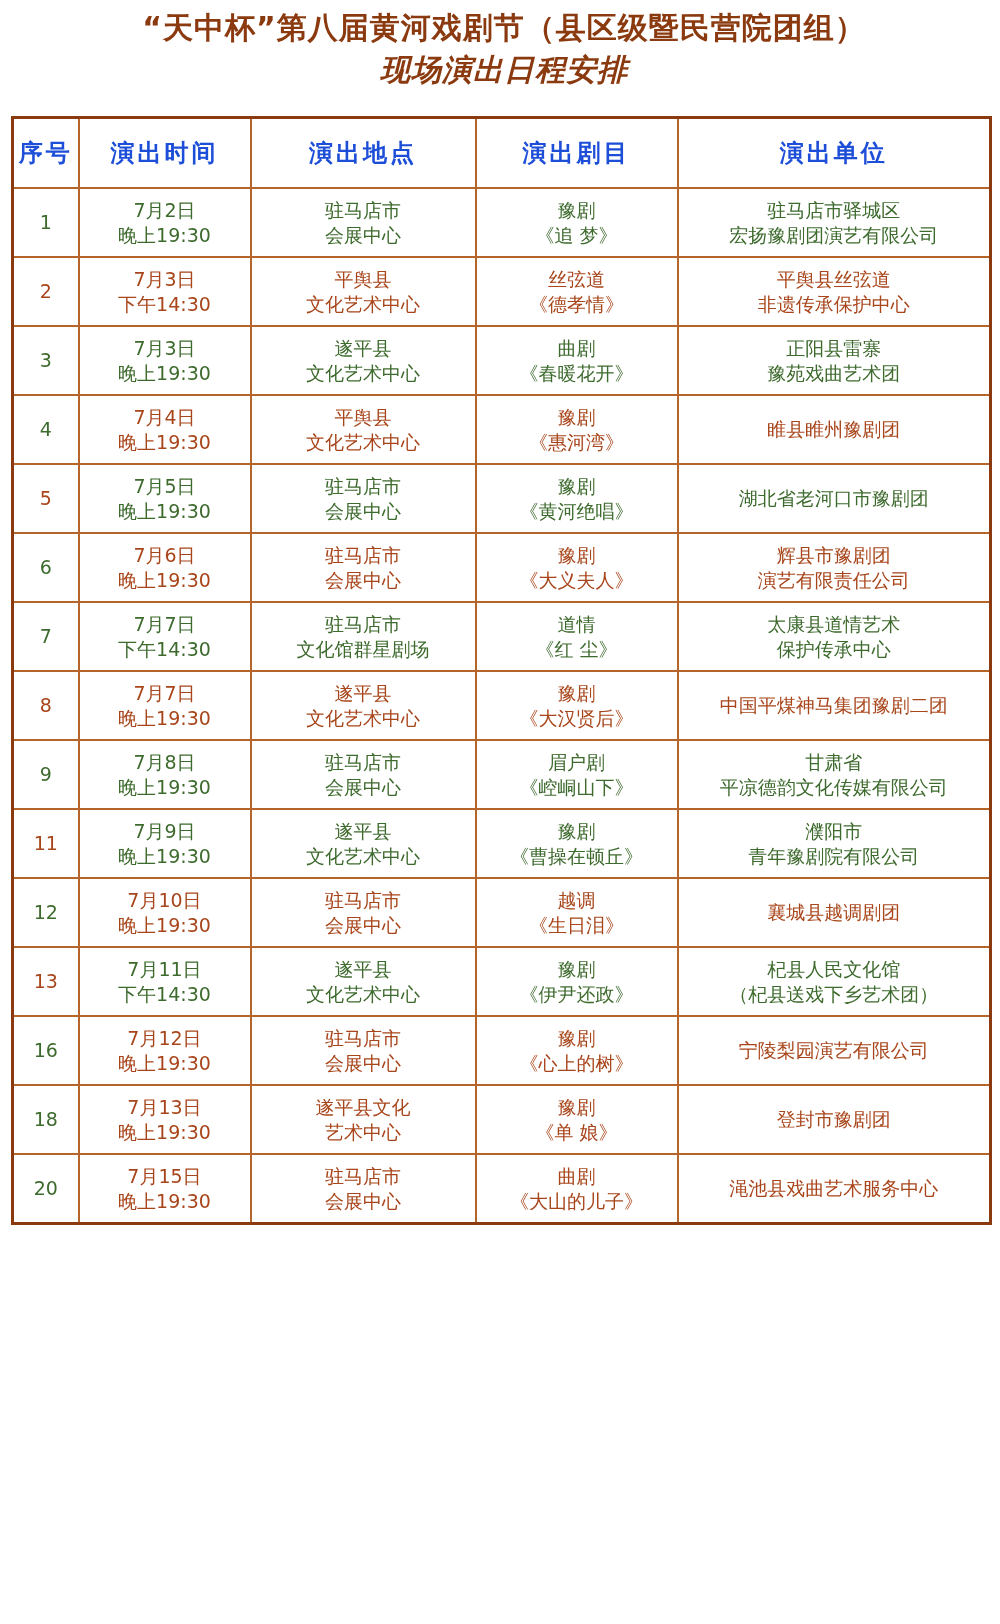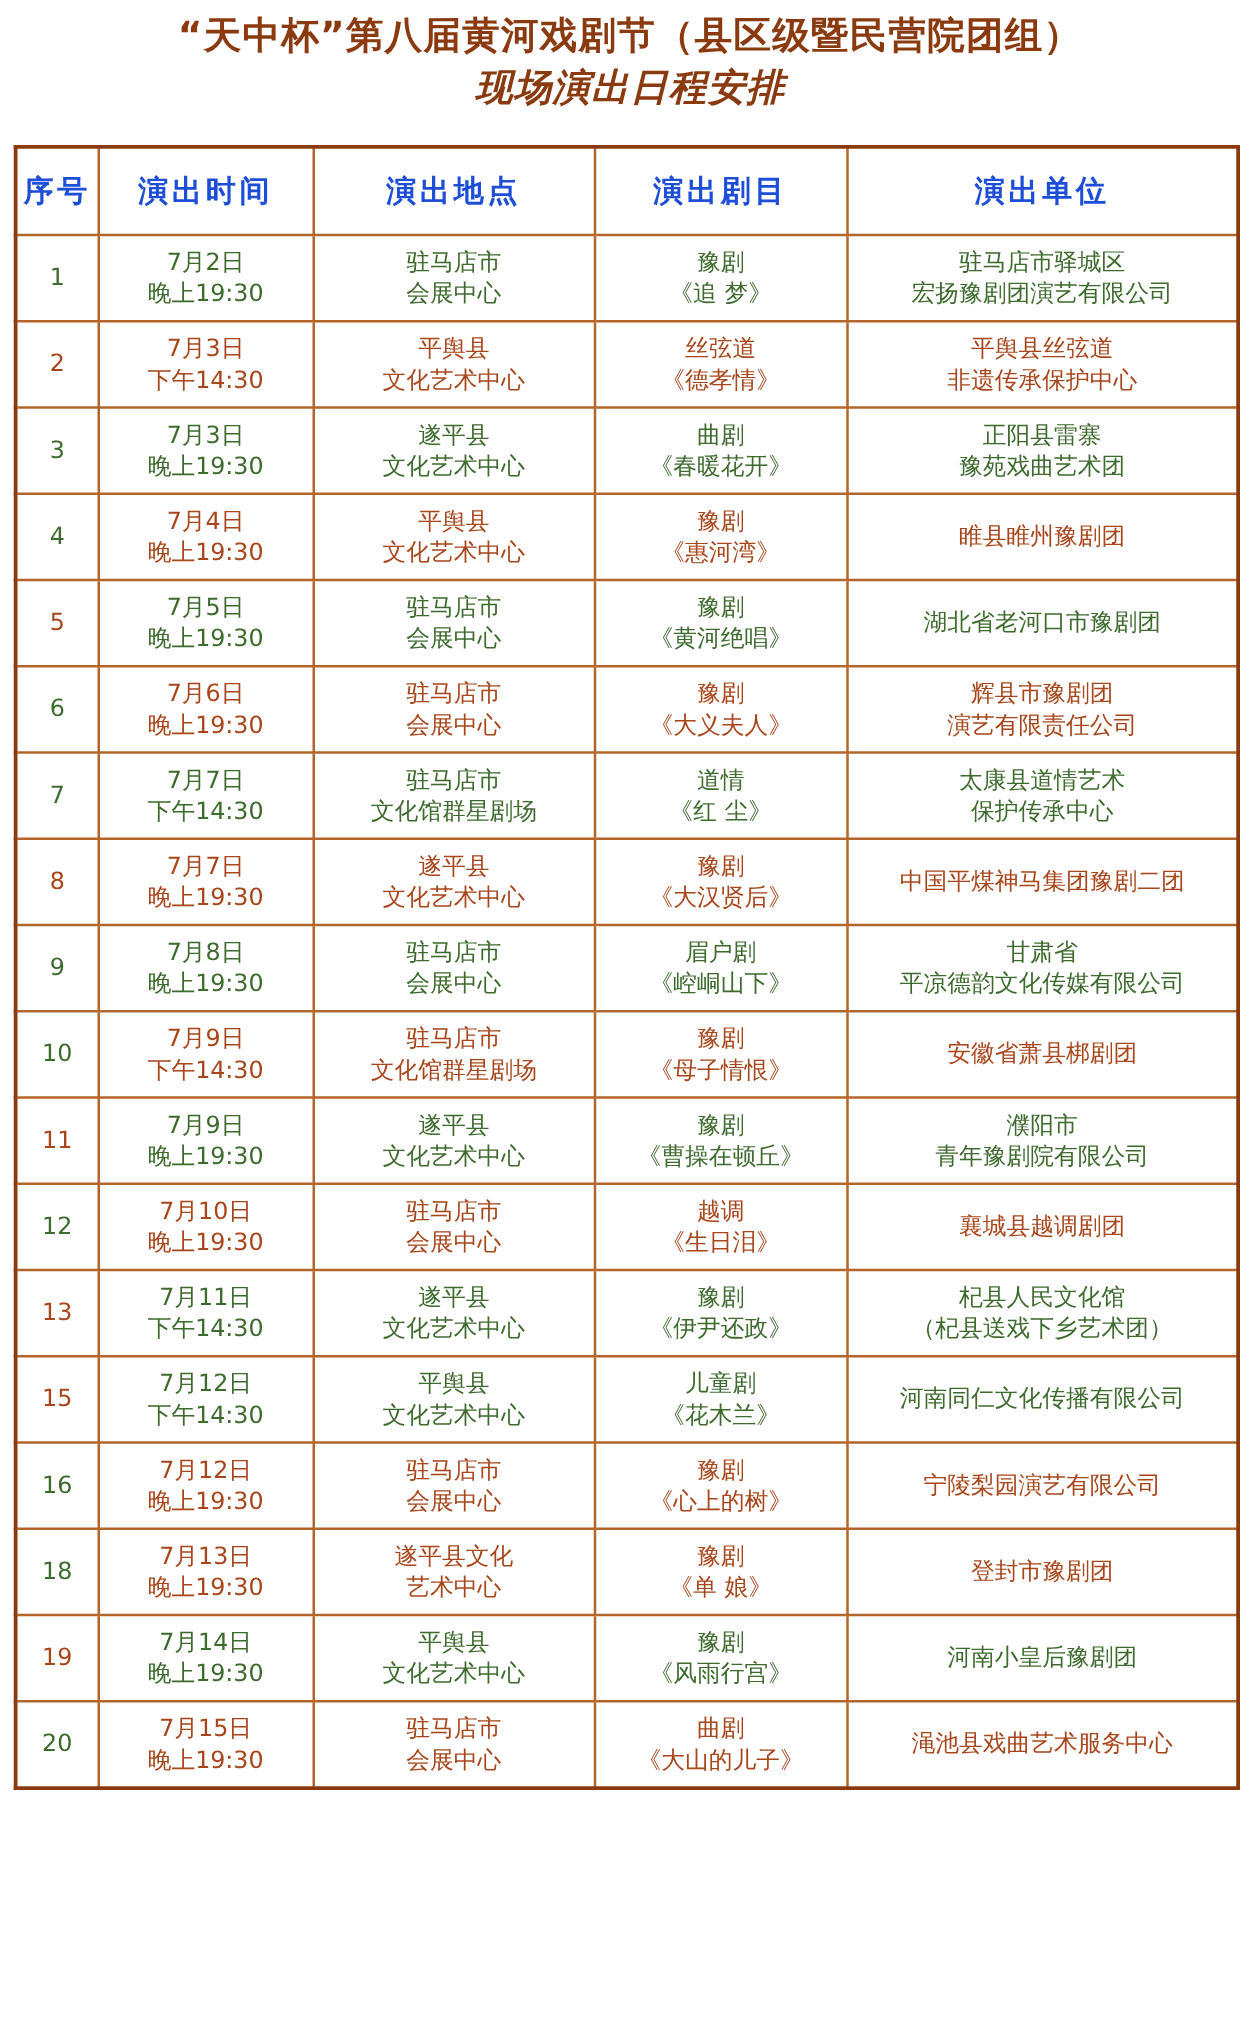--- a/index.html
+++ b/index.html
@@ -226,40 +226,20 @@
         <td class="green">
           <span class="line">眉户剧</span>
           <span class="line">《崆峒山下》</span>
         </td>
         <td class="green">
           <span class="line">甘肃省</span>
           <span class="line">平凉德韵文化传媒有限公司</span>
         </td>
       </tr>
       <tr>
-        <td class="num green">
-          <span class="line">10</span>
-        </td>
-        <td class="brown">
-          <span class="line">7月9日</span>
-          <span class="line">下午14:30</span>
-        </td>
-        <td class="brown">
-          <span class="line">驻马店市</span>
-          <span class="line">文化馆群星剧场</span>
-        </td>
-        <td class="brown">
-          <span class="line">豫剧</span>
-          <span class="line">《母子情恨》</span>
-        </td>
-        <td class="brown">
-          <span class="line">安徽省萧县梆剧团</span>
-        </td>
-      </tr>
-      <tr>
         <td class="num brown">
           <span class="line">11</span>
         </td>
         <td class="green">
           <span class="line">7月9日</span>
           <span class="line">晚上19:30</span>
         </td>
         <td class="green">
           <span class="line">遂平县</span>
           <span class="line">文化艺术中心</span>
@@ -308,40 +288,20 @@
         <td class="green">
           <span class="line">豫剧</span>
           <span class="line">《伊尹还政》</span>
         </td>
         <td class="green">
           <span class="line">杞县人民文化馆</span>
           <span class="line">（杞县送戏下乡艺术团）</span>
         </td>
       </tr>
       <tr>
-        <td class="num brown">
-          <span class="line">15</span>
-        </td>
-        <td class="green">
-          <span class="line">7月12日</span>
-          <span class="line">下午14:30</span>
-        </td>
-        <td class="green">
-          <span class="line">平舆县</span>
-          <span class="line">文化艺术中心</span>
-        </td>
-        <td class="green">
-          <span class="line">儿童剧</span>
-          <span class="line">《花木兰》</span>
-        </td>
-        <td class="green">
-          <span class="line">河南同仁文化传播有限公司</span>
-        </td>
-      </tr>
-      <tr>
         <td class="num green">
           <span class="line">16</span>
         </td>
         <td class="brown">
           <span class="line">7月12日</span>
           <span class="line">晚上19:30</span>
         </td>
         <td class="brown">
           <span class="line">驻马店市</span>
           <span class="line">会展中心</span>
@@ -365,40 +325,20 @@
         <td class="brown">
           <span class="line">遂平县文化</span>
           <span class="line">艺术中心</span>
         </td>
         <td class="brown">
           <span class="line">豫剧</span>
           <span class="line">《单  娘》</span>
         </td>
         <td class="brown">
           <span class="line">登封市豫剧团</span>
-        </td>
-      </tr>
-      <tr>
-        <td class="num brown">
-          <span class="line">19</span>
-        </td>
-        <td class="green">
-          <span class="line">7月14日</span>
-          <span class="line">晚上19:30</span>
-        </td>
-        <td class="green">
-          <span class="line">平舆县</span>
-          <span class="line">文化艺术中心</span>
-        </td>
-        <td class="green">
-          <span class="line">豫剧</span>
-          <span class="line">《风雨行宫》</span>
-        </td>
-        <td class="green">
-          <span class="line">河南小皇后豫剧团</span>
         </td>
       </tr>
       <tr>
         <td class="num green">
           <span class="line">20</span>
         </td>
         <td class="brown">
           <span class="line">7月15日</span>
           <span class="line">晚上19:30</span>
         </td>

